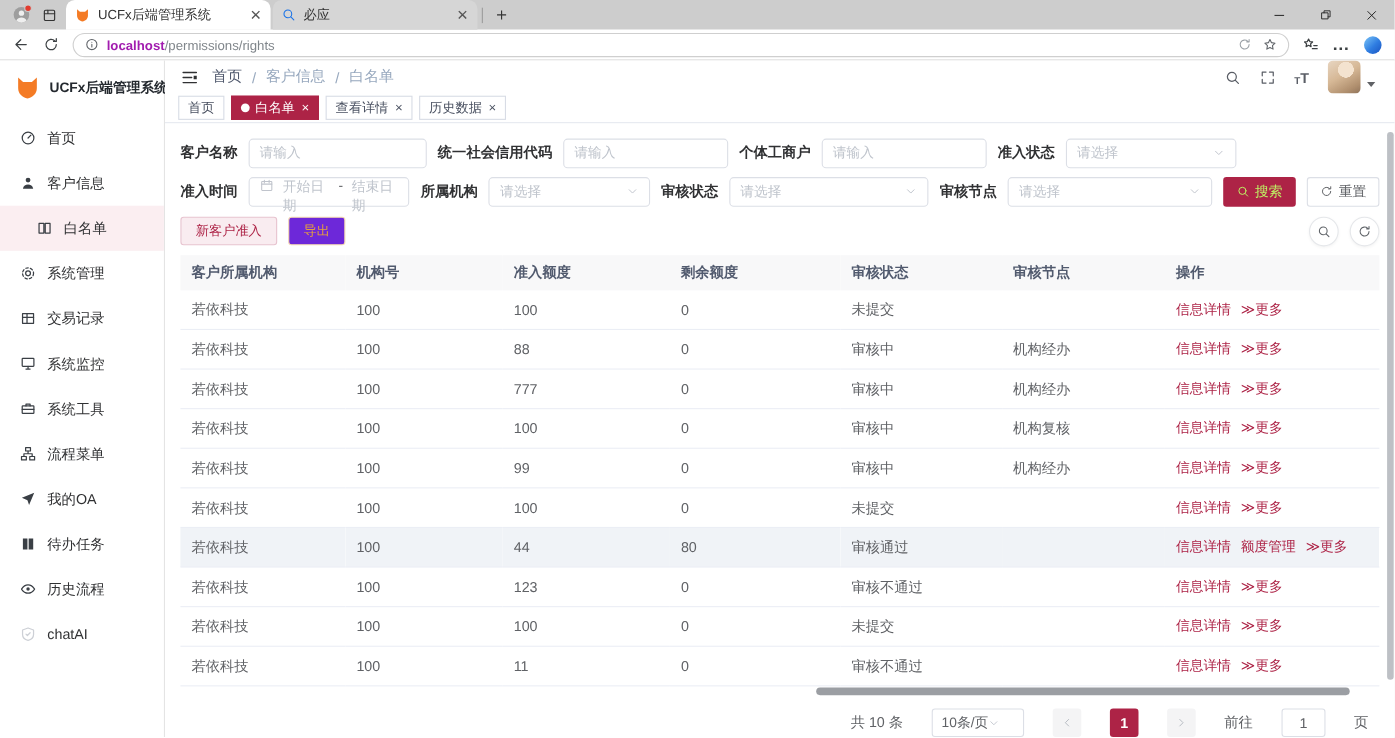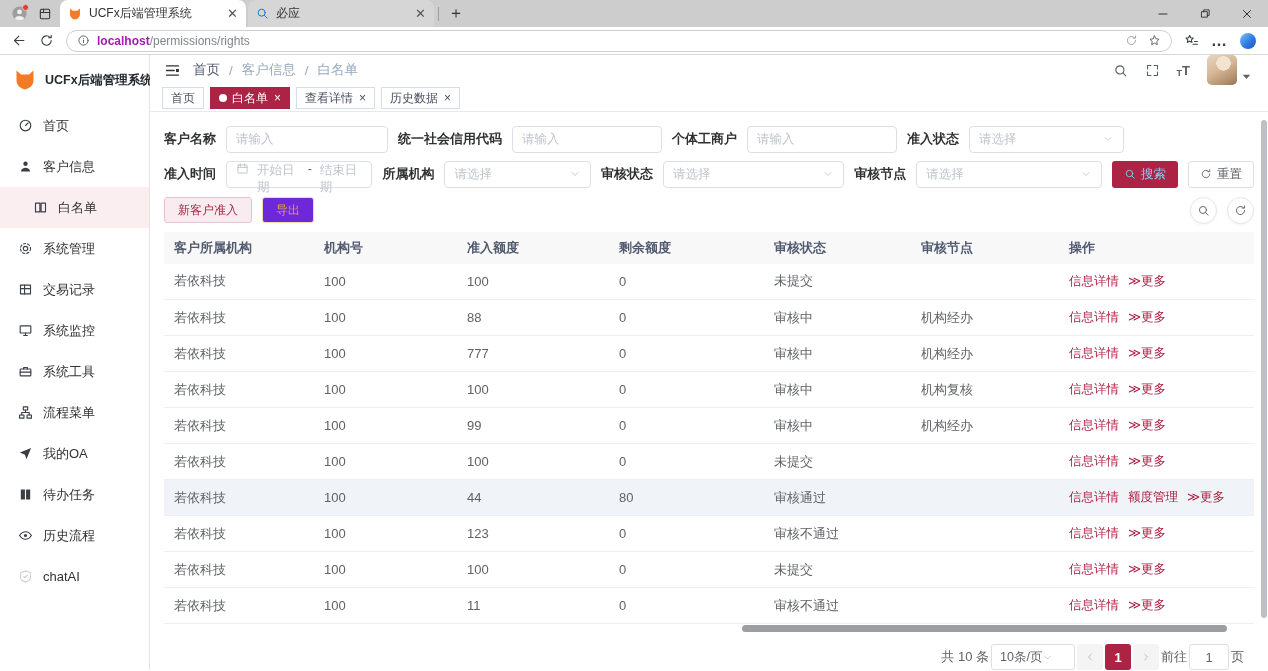--- a/index.html
+++ b/index.html
@@ -74,38 +74,38 @@
 .finput,.fselect,.fdate{height:27px;border:1px solid #dcdfe6;border-radius:4px;background:#fff;font-size:12.5px;color:#606266}
 .finput{padding:0 9px}
 .finput::placeholder{color:#bfc4cc}
 .fselect{display:flex;align-items:center;justify-content:space-between;padding:0 9px;cursor:pointer}
 .fselect .ph{color:#bfc4cc}
 .fselect .chev{font-size:12px;color:#c0c4cc}
 .fdate{display:flex;align-items:flex-start;gap:8px;padding:0 9px;color:#bfc4cc}
 .fdate .ico{font-size:13px;color:#c0c4cc}
 .w162{width:162px}.w150{width:150px}.w155{width:155px}.w165{width:165px}.w205{width:205px}.w210{width:210px}
 .btn{display:flex;align-items:center;gap:5px;border-radius:3px;font-size:12.5px;cursor:pointer;white-space:nowrap}
-.btn-search{margin-left:auto;height:27px;padding:0 12px;background:var(--theme);color:#7dd3fc}
+.btn-search{margin-left:auto;height:27px;padding:0 12px;background:var(--theme);color:#bef264}
 .btn-search .ico{font-size:12px}
 .btn-reset{margin-left:10px;height:27px;padding:0 11px;background:#fff;border:1px solid #dcdfe6;color:#606266}
 .btn-reset .ico{font-size:12px}
 .btn-row{display:flex;align-items:center;gap:10px;margin-top:9px}
 .mini-btn{height:26px;padding:0 13px;border-radius:3px;font-size:12px;display:flex;align-items:center;cursor:pointer}
 .btn-new{background:#f9ecf0;color:var(--theme);border:1px solid #e7c3cf}
 .btn-export{background:#6d28d9;color:#e6a23c;border:1px solid #f5dab1}
 .circle-btns{margin-left:auto;display:flex;gap:10px}
 .cbtn{width:27px;height:27px;border-radius:50%;border:1px solid #e5e7ea;background:#fff;display:flex;align-items:center;justify-content:center;color:#5f6368;font-size:13px;box-shadow:0 1px 3px rgba(0,0,0,.05);cursor:pointer}
 table.grid{width:100%;border-collapse:collapse;table-layout:fixed;margin-top:8px}
 .grid th{background:#f8f8f9;color:#515a6e;font-size:13px;font-weight:700;text-align:left;height:32px;padding-left:10px}
 .grid td{height:36px;font-size:13px;color:#606266;padding-left:10px;border-bottom:1px solid #ebeef5;white-space:nowrap;overflow:hidden}
 .grid tr.hl td{background:#f0f3f7}
 .op-link{color:var(--theme);font-size:12.5px;margin-right:9px;cursor:pointer}
 .hscroll{position:relative;height:8px;margin-top:1px}
 .hthumb{position:absolute;left:53%;width:44.5%;height:7px;border-radius:4px;background:#9b9ea3}
-.pagination{display:flex;align-items:center;justify-content:flex-end;gap:2px;margin-top:11px;padding-right:10px;font-size:13px;color:#606266}
+.pagination{display:flex;align-items:center;justify-content:flex-end;gap:26px;margin-top:11px;padding-right:10px;font-size:13px;color:#606266}
 .psize{width:84px;height:26px;border:1px solid #dcdfe6;border-radius:3px;display:flex;align-items:center;justify-content:flex-start;padding:0 8px;font-size:12.5px;color:#606266;cursor:pointer}
 .psize .chev{font-size:11px;color:#c0c4cc}
 .pbtn{width:26px;height:26px;background:#f4f4f5;border-radius:3px;display:flex;align-items:center;justify-content:center;color:#b6bac1;font-size:12px;cursor:pointer}
 .pbtn svg{width:1em;height:1em}
 .pleft svg{transform:rotate(90deg)}
 .pright svg{transform:rotate(-90deg)}
 .pcur{width:26px;height:26px;background:var(--theme);color:#fff;border-radius:3px;display:flex;align-items:center;justify-content:center;font-weight:700;font-size:13px}
 .goto-input{width:40px;height:26px;border:1px solid #dcdfe6;border-radius:3px;text-align:center;font-size:13px;color:#606266}
 .vscroll{position:absolute;top:120px;right:1px;width:6px;height:498px;background:#bdc0c5;border-radius:3px}
 </style>

